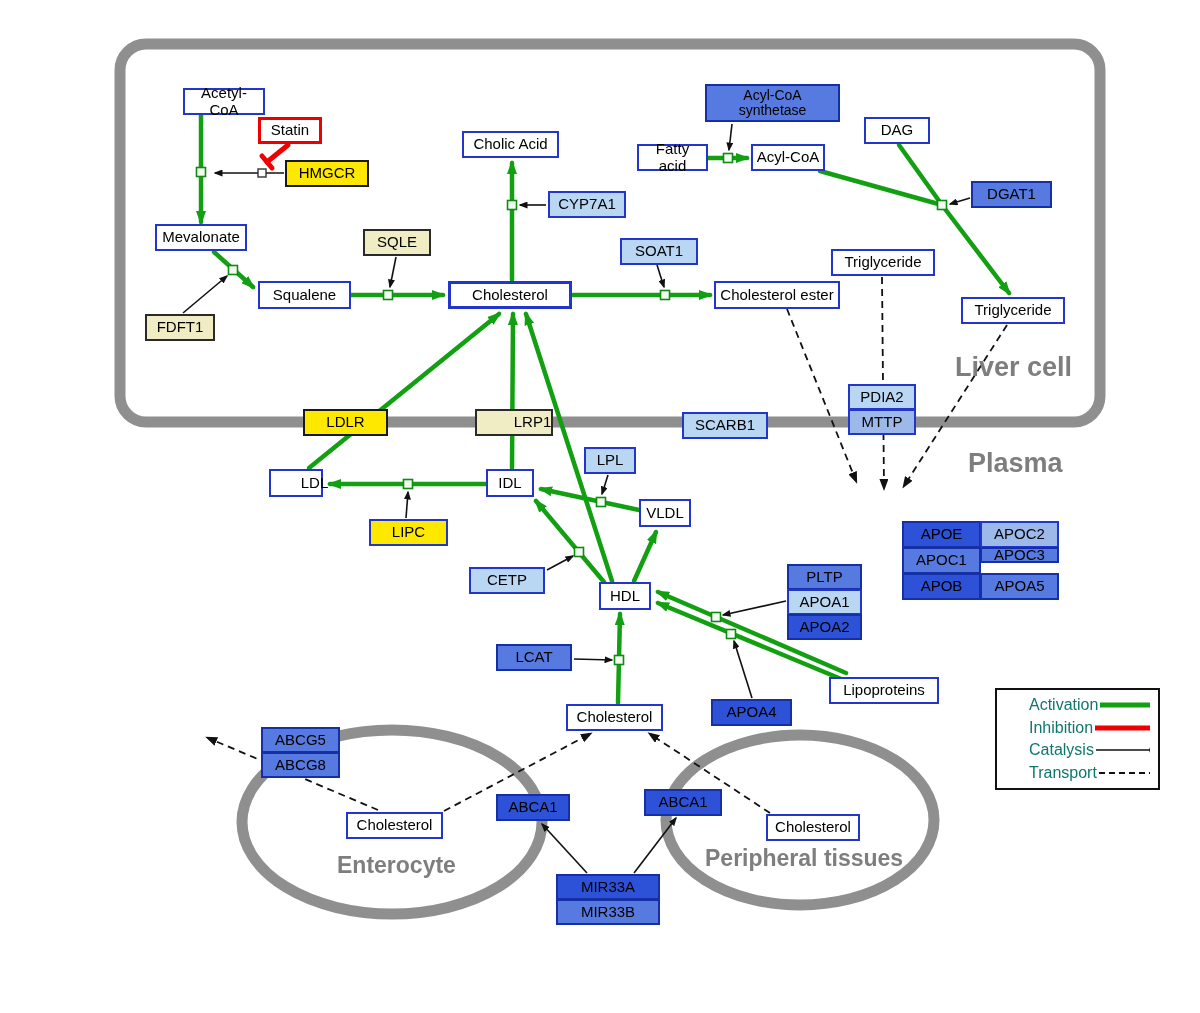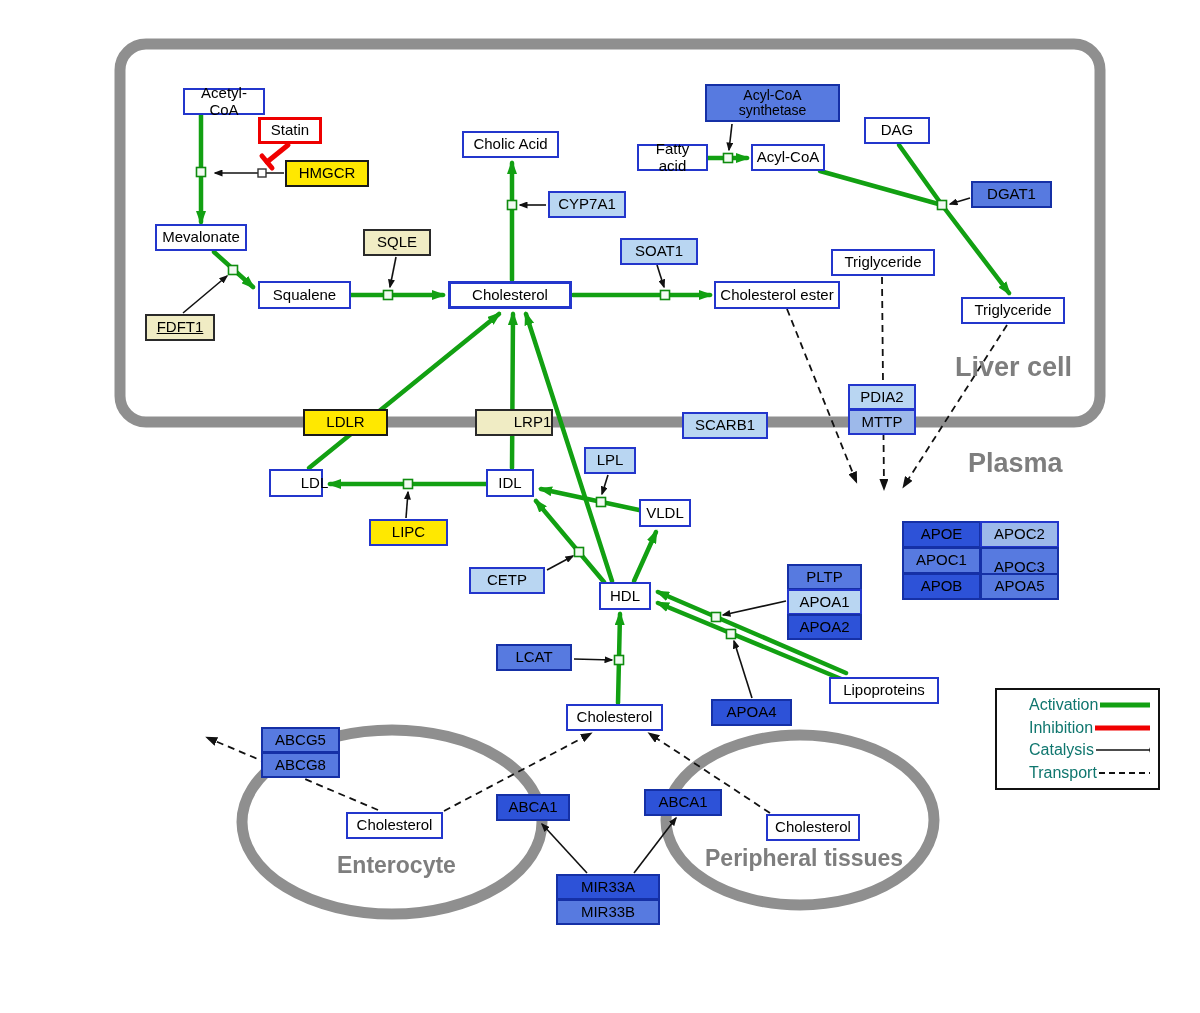--- a/index.html
+++ b/index.html
@@ -118,21 +118,21 @@
       <rect x="726.5" y="629.5" width="9" height="9"></rect>
     </g>
     <rect x="258" y="169" width="8" height="8" fill="#fff" stroke="#333" stroke-width="1.4"></rect>
   </svg>
 
   <div class="node" style="left:160px;top:88px;width:82px;height:27px;margin-left:23px;">Acetyl-CoA</div>
   <div class="node red-b" style="left:258px;top:117px;width:64px;height:27px;">Statin</div>
   <div class="node yellow" style="left:285px;top:160px;width:84px;height:27px;">HMGCR</div>
   <div class="node" style="left:155px;top:224px;width:92px;height:27px;">Mevalonate</div>
   <div class="node khaki" style="left:363px;top:229px;width:68px;height:27px;">SQLE</div>
-  <div class="node khaki" style="left:145px;top:314px;width:70px;height:27px;text-decoration:underline;">FDFT1</div>
+  <div class="node khaki" style="left:145px;top:314px;width:70px;height:27px;">FDFT1</div>
   <div class="node" style="left:258px;top:281px;width:93px;height:28px;">Squalene</div>
   <div class="node thick" style="left:448px;top:281px;width:124px;height:28px;">Cholesterol</div>
   <div class="node" style="left:462px;top:131px;width:97px;height:27px;">Cholic Acid</div>
   <div class="node b1" style="left:548px;top:191px;width:78px;height:27px;">CYP7A1</div>
   <div class="node b1" style="left:620px;top:238px;width:78px;height:27px;">SOAT1</div>
   <div class="node" style="left:714px;top:281px;width:126px;height:28px;">Cholesterol ester</div>
   <div class="node b3 small" style="left:665px;top:84px;width:135px;height:38px;margin-left:40px;">Acyl-CoA synthetase</div>
   <div class="node" style="left:637px;top:144px;width:71px;height:27px;">Fatty acid</div>
   <div class="node" style="left:751px;top:144px;width:74px;height:27px;">Acyl-CoA</div>
   <div class="node" style="left:864px;top:117px;width:66px;height:27px;">DAG</div>
@@ -156,21 +156,21 @@
   <div class="node b3" style="left:787px;top:564px;width:75px;height:26px;">PLTP</div>
   <div class="node b1" style="left:787px;top:589px;width:75px;height:26px;">APOA1</div>
   <div class="node b4" style="left:787px;top:614px;width:75px;height:26px;">APOA2</div>
   <div class="node b3" style="left:496px;top:644px;width:76px;height:27px;">LCAT</div>
   <div class="node b4" style="left:711px;top:699px;width:81px;height:27px;">APOA4</div>
   <div class="node" style="left:829px;top:677px;width:110px;height:27px;">Lipoproteins</div>
 
   <div class="node b4" style="left:902px;top:521px;width:79px;height:27px;">APOE</div>
   <div class="node b2" style="left:980px;top:521px;width:79px;height:27px;">APOC2</div>
   <div class="node b3" style="left:902px;top:547px;width:79px;height:27px;">APOC1</div>
-  <div class="node b3" style="left:980px;top:547px;width:79px;height:41px;">APOC3</div>
+  <div class="node b3" style="left:980px;top:547px;width:79px;height:16px;">APOC3</div>
   <div class="node b4" style="left:902px;top:573px;width:79px;height:27px;">APOB</div>
   <div class="node b3" style="left:980px;top:573px;width:79px;height:27px;">APOA5</div>
 
   <div class="node" style="left:566px;top:704px;width:97px;height:27px;">Cholesterol</div>
   <div class="node b3" style="left:261px;top:727px;width:79px;height:26px;">ABCG5</div>
   <div class="node b3" style="left:261px;top:752px;width:79px;height:26px;">ABCG8</div>
   <div class="node" style="left:346px;top:812px;width:97px;height:27px;">Cholesterol</div>
   <div class="node b4" style="left:496px;top:794px;width:74px;height:27px;">ABCA1</div>
   <div class="node b4" style="left:644px;top:789px;width:78px;height:27px;">ABCA1</div>
   <div class="node" style="left:766px;top:814px;width:94px;height:27px;">Cholesterol</div>

